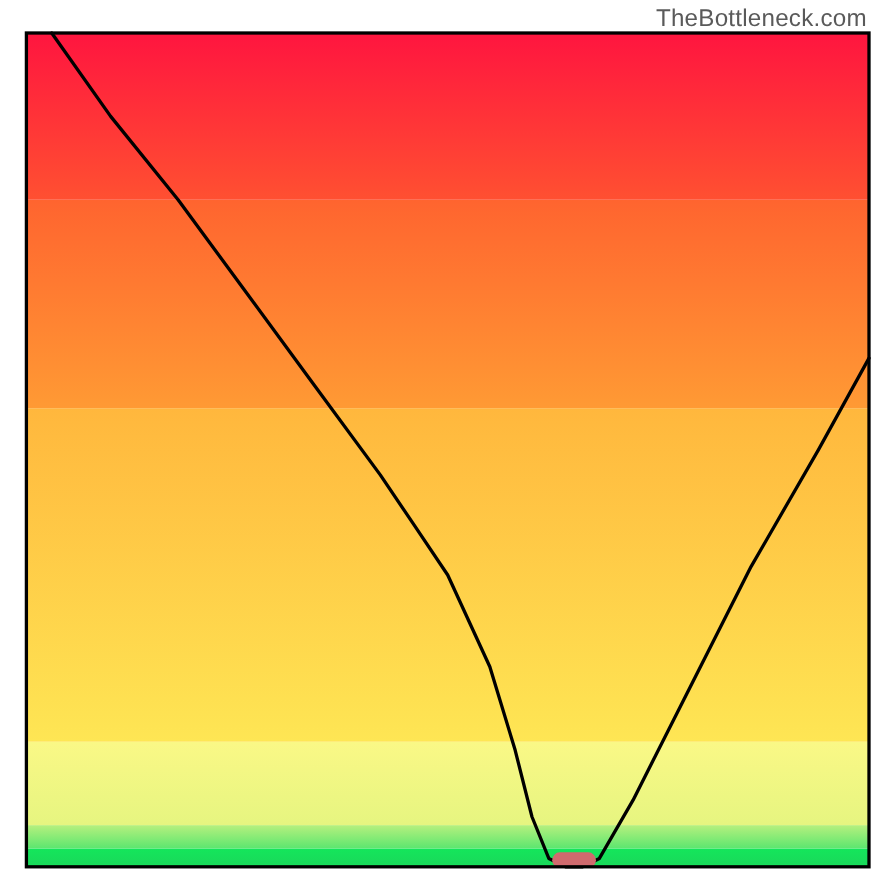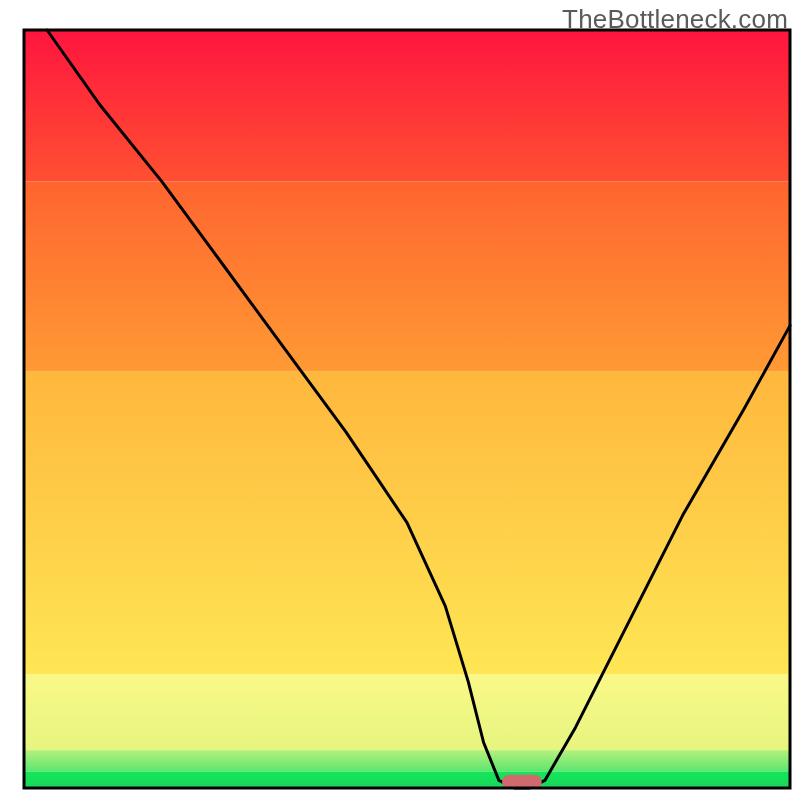--- a/index.html
+++ b/index.html
@@ -15,21 +15,21 @@
     left: 0;
     top: 0;
     width: 800px;
     height: 800px;
     background: #ffffff;
   }
   .watermark {
     position: absolute;
     top: 4px;
     right: 12px;
-    font-size: 26px;
+    font-size: 22px;
     font-weight: 500;
     color: #5a5a5a;
     letter-spacing: 0.2px;
     font-family: Arial, Helvetica, sans-serif;
   }
   svg.plot {
     position: absolute;
     left: 0;
     top: 0;
   }

